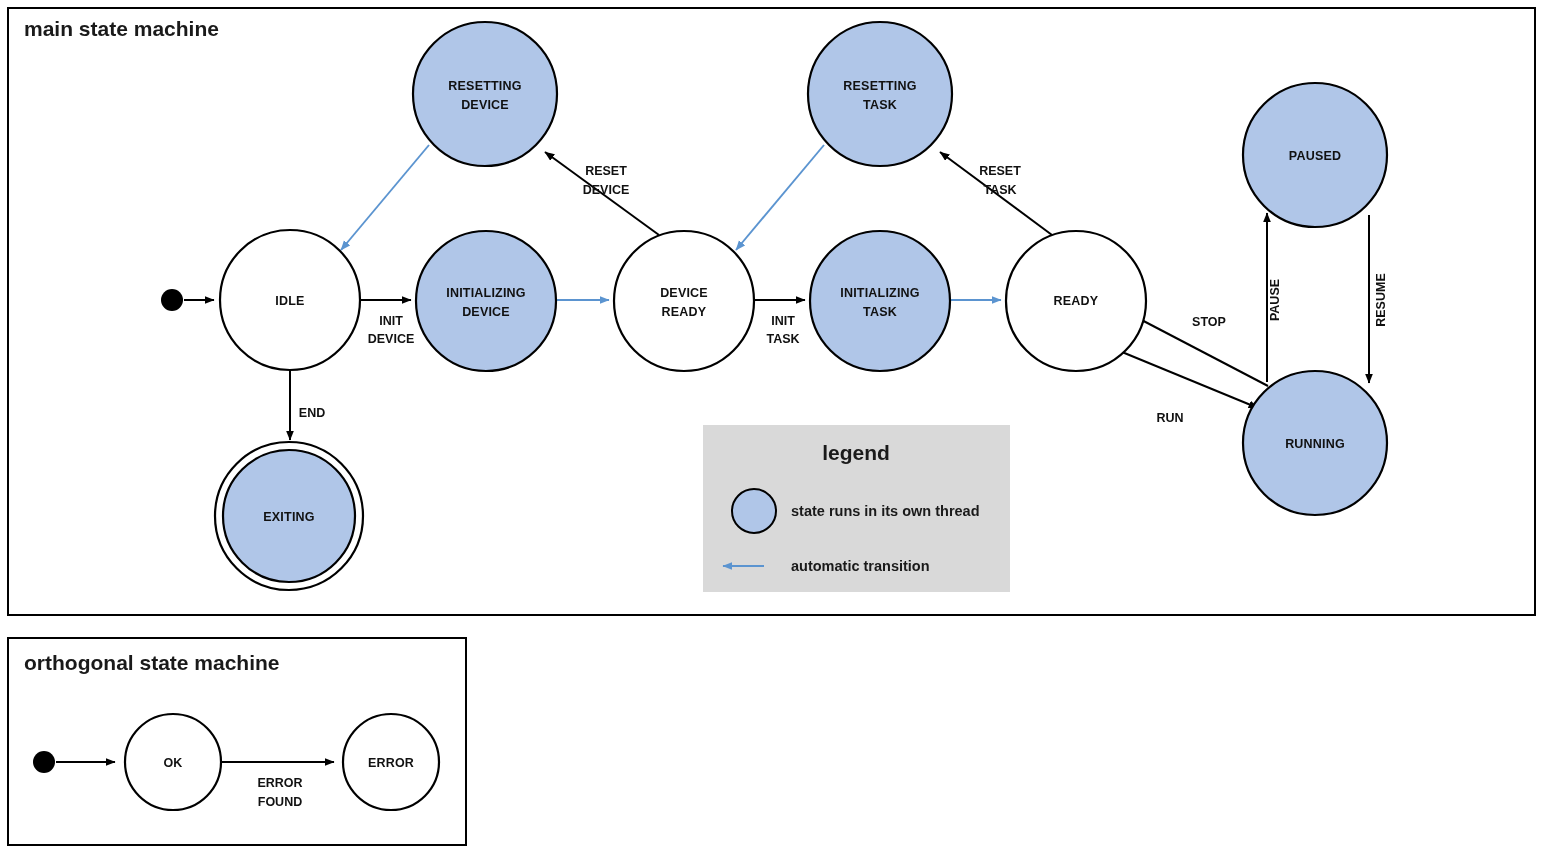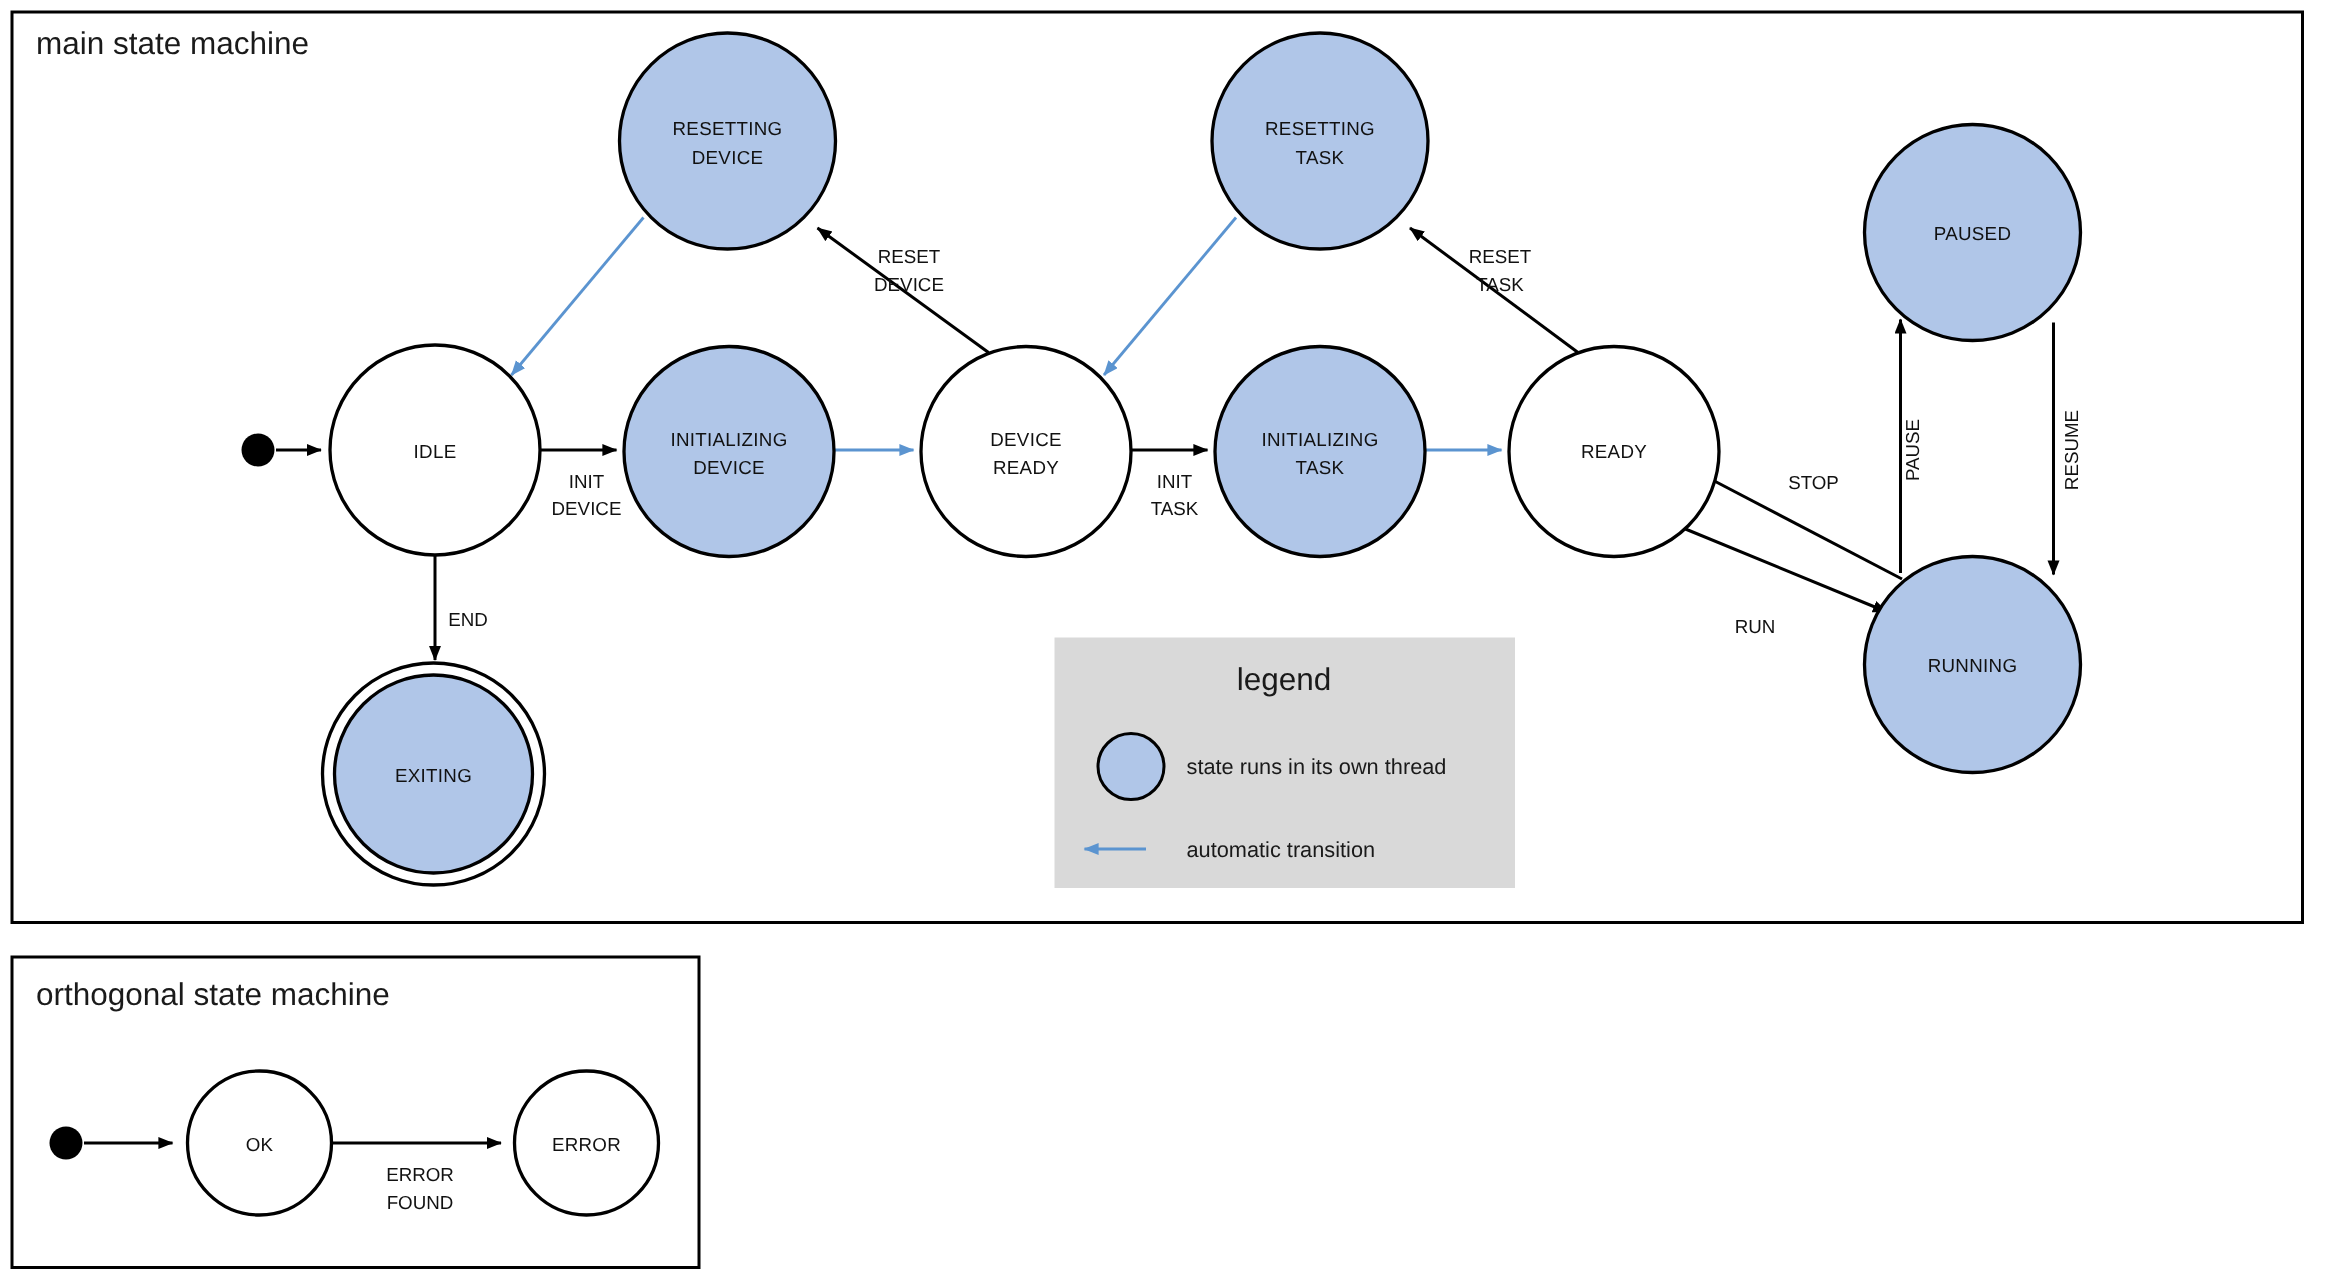--- a/index.html
+++ b/index.html
@@ -10,20 +10,21 @@
   body {
     width: 1555px;
     height: 852px;
     font-family: "Liberation Sans", "DejaVu Sans", sans-serif;
     overflow: hidden;
   }
   #canvas {
     position: relative;
     width: 1233px;
     height: 852px;
+    font-weight: bold;
   }
   svg#diagram {
     position: absolute;
     top: 0; left: 0;
     width: 1555px;
     height: 852px;
   }
   .frame-rect {
     fill: none;
     stroke: #000000;

